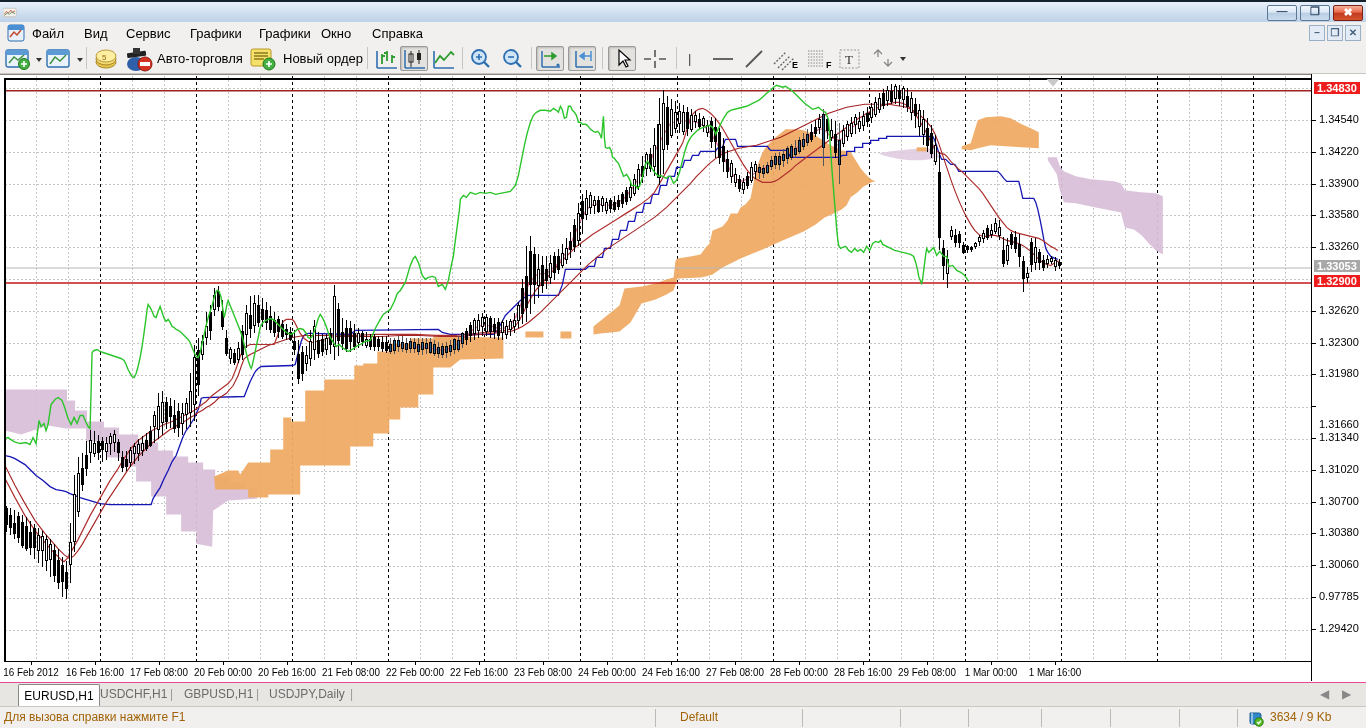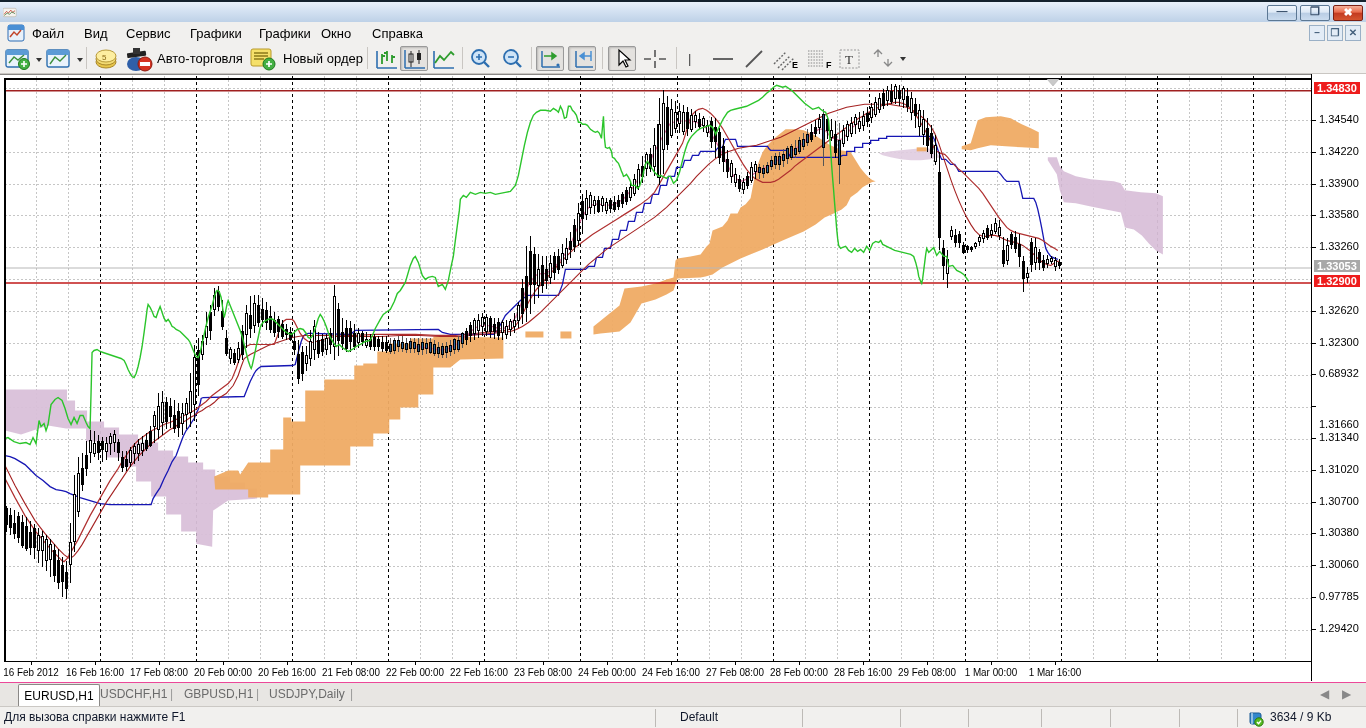--- a/index.html
+++ b/index.html
@@ -25,21 +25,21 @@
 .pl.gray { background:#a8a8a8; color:#fff; padding:0 3px; left:2px; font-weight:bold; }
 .tick { position:absolute; left:0; width:4px; height:1px; background:#000; }
 .taxis { position:absolute; left:0px; top:662px; width:1311px; height:20px; background:#fff;padding-left:44px; }
 .tlab { position:absolute; top:4px; font-size:10.5px; color:#000; transform:translateX(-50%) scaleX(0.94); white-space:nowrap; }
 .ttick { position:absolute; top:-1px; width:1px; height:4px; background:#000; }
 .tabbar { position:absolute; left:0; top:682px; width:1366px; height:24px; background:#e8e6e3; border-top:1px solid #ec4899; }
 .tab-active { position:absolute; left:18px; top:1px; width:82px; height:23px; background:#fff; border:1px solid #8a8886; border-bottom:none; border-radius:2px 2px 0 0; font-size:12px; color:#000; text-align:center; line-height:22px; }
 .tab { position:absolute; top:4px; font-size:12px; color:#6b6b6b; }
 .tabsep { position:absolute; top:4px; font-size:12px; color:#999; }
 .statusbar { position:absolute; left:0; top:706px; width:1366px; height:22px; background:#f1f0ee; border-top:1px solid #cbc8c4; }
-.statusbar .st { position:absolute; top:3px; font-size:12px; color:#0f172a; }
+.statusbar .st { position:absolute; top:3px; font-size:12px; color:#a16207; }
 .ssep { position:absolute; top:2px; width:1px; height:18px; background:#bdbab6; }
 </style></head>
 <body>
 <div class="titlebar">
  <svg class="title-ico" viewBox="0 0 30 14">
       <rect x="0" y="0" width="22" height="14" rx="2" fill="#f6f3ee" stroke="#b9b2a6"></rect>
       <polyline points="2,10 6,5 9,8 13,3 16,7 20,4" fill="none" stroke="#c23a2a" stroke-width="1.3"></polyline>
       <polyline points="2,12 7,8 11,10 15,6 20,9" fill="none" stroke="#3a7a3a" stroke-width="1.2"></polyline>
     </svg>
  <div class="wbtn" style="left:1267px">
@@ -951,21 +951,21 @@
 <div class="pl" style="top:134px">1.33580</div>
 <div class="tick" style="top:141px"></div>
 <div class="pl" style="top:166px">1.33260</div>
 <div class="tick" style="top:173px"></div>
 <div class="pl gray" style="top:186px">1.33053</div>
 <div class="pl red" style="top:201px">1.32900</div>
 <div class="pl" style="top:230px">1.32620</div>
 <div class="tick" style="top:237px"></div>
 <div class="pl" style="top:262px">1.32300</div>
 <div class="tick" style="top:269px"></div>
-<div class="pl" style="top:293px">0.68932</div>
+<div class="pl" style="top:293px">1.31980</div>
 <div class="tick" style="top:300px"></div>
 <div class="pl" style="top:344px">1.31660</div>
 <div class="tick" style="top:332px"></div>
 <div class="pl" style="top:357px">1.31340</div>
 <div class="tick" style="top:364px"></div>
 <div class="pl" style="top:389px">1.31020</div>
 <div class="tick" style="top:396px"></div>
 <div class="pl" style="top:421px">1.30700</div>
 <div class="tick" style="top:428px"></div>
 <div class="pl" style="top:452px">1.30380</div>

